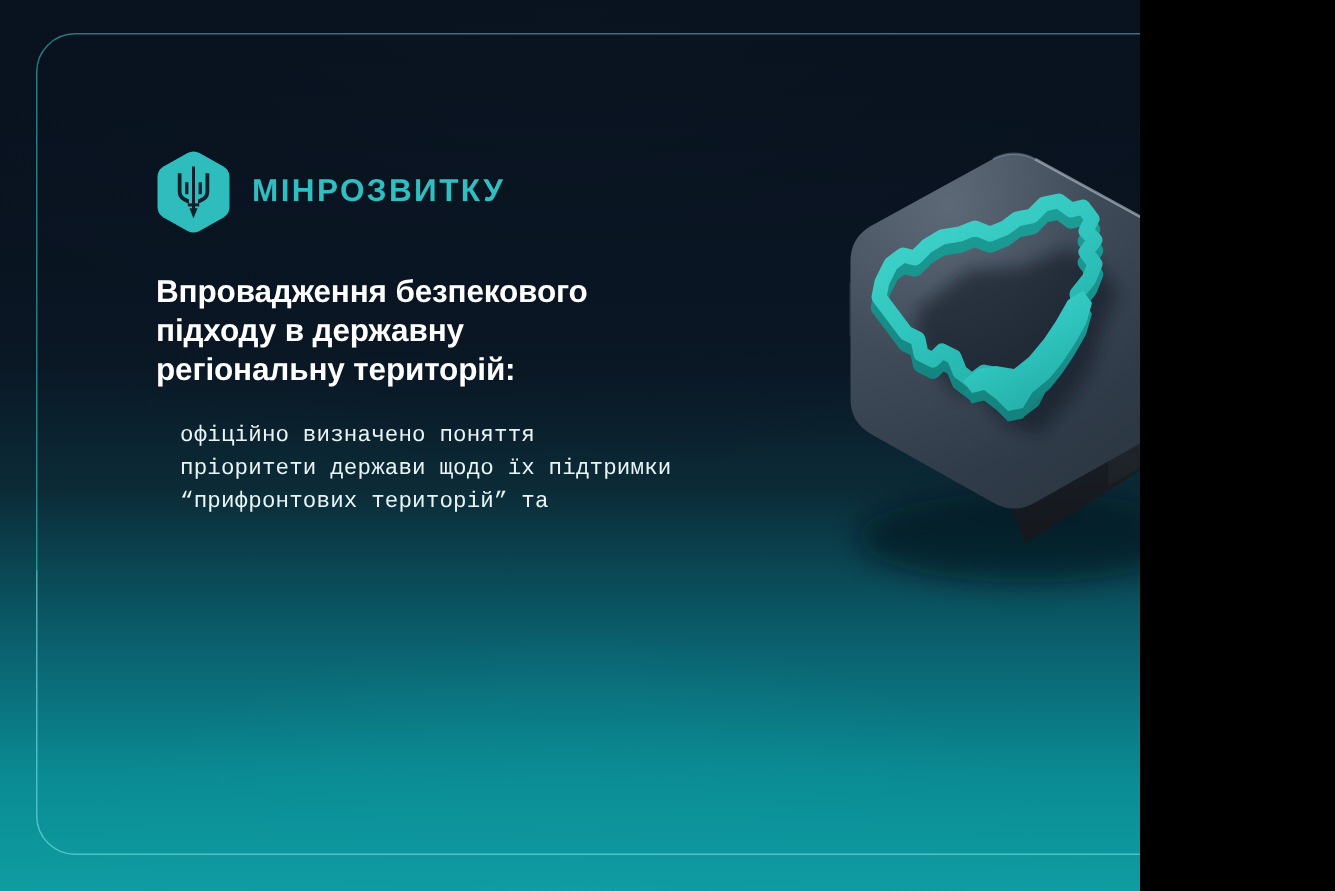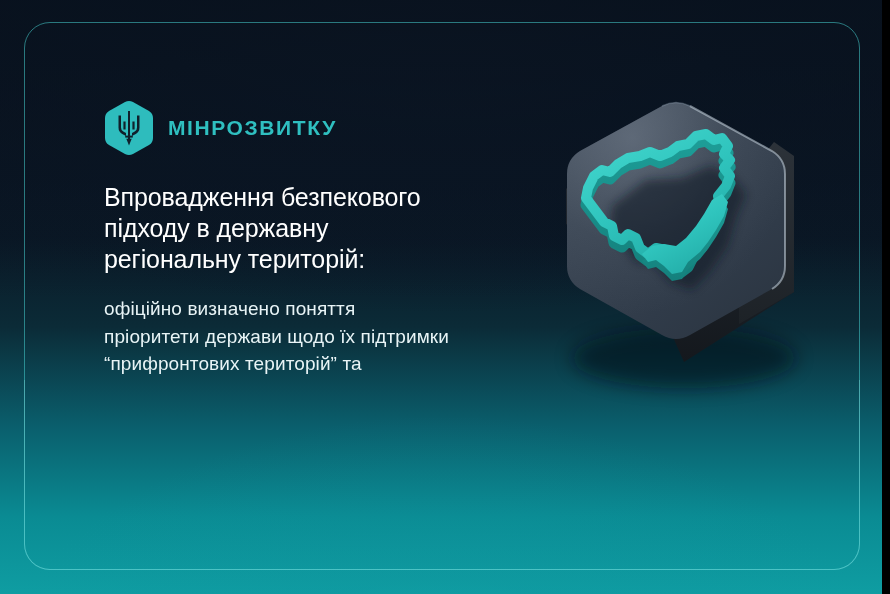--- a/index.html
+++ b/index.html
@@ -2,21 +2,21 @@
 <html><head>
 <meta charset="utf-8">
 <style>
   html, body {
     margin: 0;
     padding: 0;
     background: #000;
   }
   .poster {
     position: relative;
-    width: 882px;
+    width: 760px;
     height: 594px;
     overflow: hidden;
     font-family: "Liberation Sans", sans-serif;
     background:
       radial-gradient(120% 85% at 50% 0%, #101b2b 0%, #0b1726 28%, rgba(11,23,38,0) 62%),
       linear-gradient(180deg,
         #0a1422 0%,
         #0a1523 22%,
         #0a1826 40%,
         #0b2b37 55%,
@@ -91,35 +91,36 @@
   .brand-name {
     color: #2fbfc0;
     font-size: 21px;
     font-weight: bold;
     letter-spacing: 1.6px;
     white-space: nowrap;
   }
 
   .headline {
     color: #ffffff;
-    font-size: 25px;
-    font-weight: normal;
+    font-size: 21px;
+    font-weight: bold;
     line-height: 1.24;
     letter-spacing: -0.1px;
     margin: 0 0 20px 0;
   }
   .headline .ln { display: block; }
 
   .subhead {
     color: #e8f4f6;
-    font-size: 19px;
+    font-size: 15px;
     font-weight: normal;
     line-height: 1.45;
     letter-spacing: 0.1px;
-    margin: 0;
+    margin: 16px;
+    font-family: Liberation Mono, monospace;
   }
   .subhead .ln { display: block; }
 
   
   .badge {
     position: absolute;
     left: 536px;
     top: 96px;
     width: 300px;
     height: 290px;

